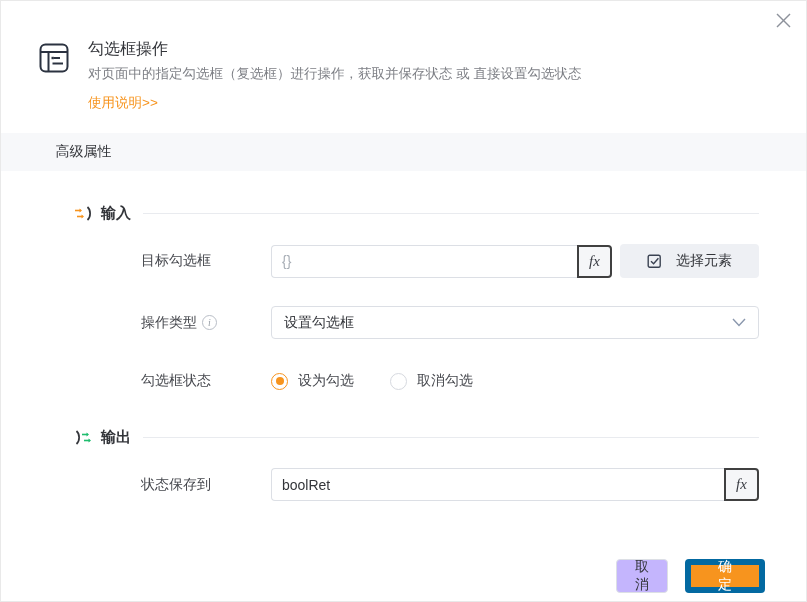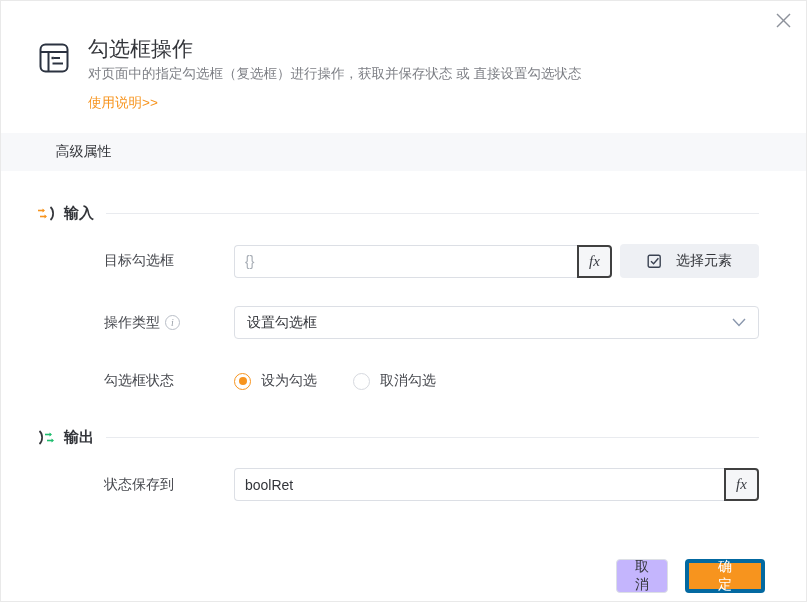--- a/index.html
+++ b/index.html
@@ -17,21 +17,21 @@
   
   .close-btn {
     position:absolute; top:8px; right:12px; width:22px; height:22px;
     background:none; border:none; cursor:pointer; padding:0;
     display:flex; align-items:center; justify-content:center;
   }
 
   
   .header { display:flex; padding:38px 36px 0 36px; }
   .header-icon { flex:0 0 34px; margin-right:17px; margin-top:2px; }
-  .header-title { font-size:21px; font-weight:500; color:#33353a; line-height:20px; }
+  .header-title { font-size:16px; font-weight:500; color:#33353a; line-height:20px; }
   .header-desc { font-size:13.5px; color:#7d7f85; margin-top:6px; line-height:18px; }
   .header-link {
     display:inline-block; font-size:13.5px; color:#f7941e;
     margin-top:11px; text-decoration:none; cursor:pointer;
   }
 
   
   .tabs {
     display:flex; margin-top:21px; height:38px;
     background:#f7f8fa; padding-left:33px;
@@ -40,21 +40,21 @@
     width:99px; height:38px; display:flex; align-items:center; justify-content:center;
     font-size:14px; color:#33353a; cursor:pointer; position:relative;
     margin-right:41px;
   }
   .tab.active { color:#f7941e; }
   .tab.active::after {
     content:""; position:absolute; left:0; right:0; bottom:0; height:3px; background:#f7941e;
   }
 
   
-  .content { padding:0 47px 0 36px; }
+  .content { padding:0 47px 0 36px;margin-left:37px; }
 
   .section-head { display:flex; align-items:center; margin-top:33px; }
   .section-icon { flex:0 0 auto; margin-right:7px; display:flex; align-items:center; }
   .section-title { font-size:15px; font-weight:bold; color:#33353a; margin-right:12px; white-space:nowrap; }
   .section-line { flex:1; height:1px; background:#e9ebef; }
 
   .form-row { display:flex; align-items:center; }
   .row-1 { margin-top:21px; }
   .row-2 { margin-top:28px; }
   .row-3 { margin-top:33px; }
@@ -114,21 +114,21 @@
     position:absolute; right:41px; bottom:8px;
     display:flex; gap:17px;
   }
   .btn {
     height:34px; border-radius:4px; font-size:14px; letter-spacing:6px;
     padding:0 17px 0 23px; cursor:pointer;
     font-family:"Liberation Sans","DejaVu Sans",sans-serif;
     display:flex; align-items:center; justify-content:center;
   }
   .btn-cancel { background:#c4b5fd; border:1px solid #dcdfe5; color:#33353a; width:52px; }
-  .btn-confirm { background:#f7941e; border:4px solid #0369a1; color:#fff; width:80px; }
+  .btn-confirm { background:#f7941e; border:6px solid #0369a1; color:#fff; width:80px; }
 </style>
 </head>
 <body>
 
 <div class="dialog">
 
   <button class="close-btn">
     <svg width="17" height="17" viewBox="0 0 17 17">
       <line x1="2" y1="2" x2="15" y2="15" stroke="#8d929b" stroke-width="1.4"></line>
       <line x1="15" y1="2" x2="2" y2="15" stroke="#8d929b" stroke-width="1.4"></line>

